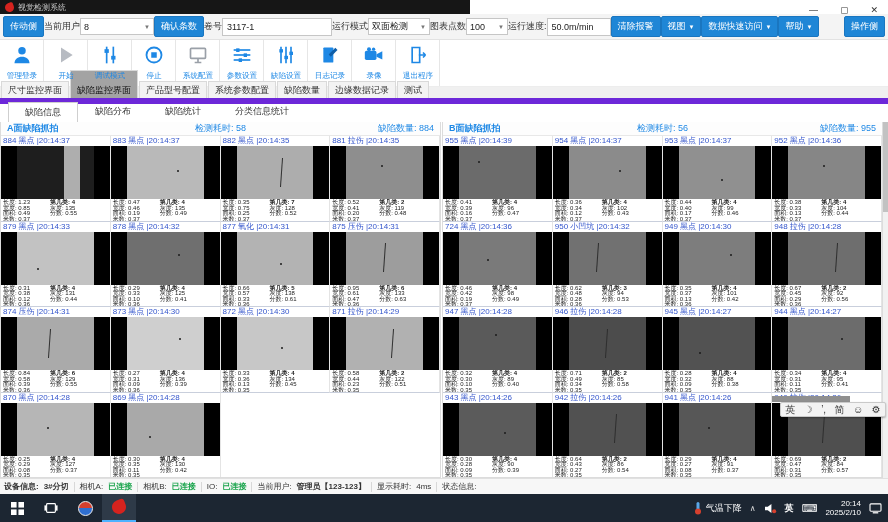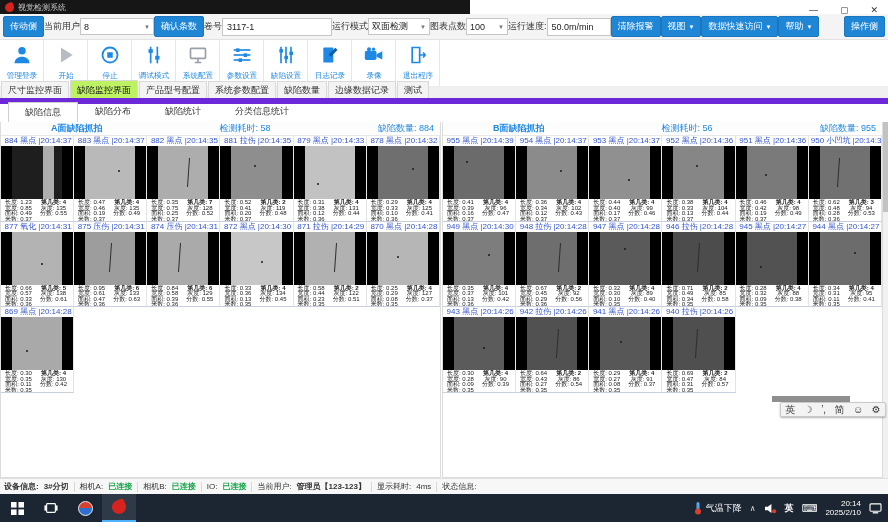--- a/index.html
+++ b/index.html
@@ -24,36 +24,36 @@
   .spacer { flex:1; }
 
   
   .toolbar2 { height:47px; background:#fff; display:flex; align-items:stretch; border-bottom:1px solid #ededed; }
   .action { width:44px; display:flex; flex-direction:column; align-items:center; justify-content:center; gap:1px; border-right:1px solid #e6e6e6; cursor:pointer; }
   .action .lbl { font-size:8px; color:#1e88e5; white-space:nowrap; transform:scale(0.95); }
 
   
   .maintabs { height:17px; background:#f0f0f0; display:flex; align-items:flex-end; border-bottom:6px solid #6d28d9; padding-left:1px; }
   .mtab { font-size:9px; color:#333; padding:2px 6px 1px; border:1px solid #d9d9d9; border-bottom:none; background:#f3f3f3; margin-right:1px; white-space:nowrap; }
-  .mtab.active { background:#bef264; padding-top:3px; color:#111;text-align:center; }
+  .mtab.active { background:#a3a3a3; padding-top:13px; color:#111;text-align:center; }
 
   
   .subtabs { height:19px; background:#fff; display:flex; align-items:flex-end; padding-left:8px; border-bottom:1px solid #e3e3e3; }
   .stab { font-size:9px; color:#333; padding:3px 16px; border:1px solid transparent; white-space:nowrap; }
   .stab.active { border:1px solid #cfcfcf; border-bottom:1px solid #fff; background:#fff; margin-bottom:-1px;font-family:Liberation Serif, serif; }
 
   
   .panels { position:absolute; top:122px; left:0; width:888px; height:356px; display:flex; background:#fff; }
   .panel { width:441px; border:1px solid #dcdcdc; border-top:none; display:flex; flex-direction:column; overflow:hidden; }
   .panel + .panel { margin-left:1px; }
   .panel-header { height:14px; flex:0 0 14px; display:flex; align-items:center; font-size:9px; color:#1e88e5; padding:0 6px; border-bottom:1px solid #e8e8e8; background:#fdfdfd; }
-  .panel-title { font-weight:bold; width:44%;margin-left:44px; }
+  .panel-title { font-weight:bold; width:44%; }
   .panel-time { width:33%; }
   .panel-count { width:23%; text-align:right; }
-  .grid { flex:1; display:grid; grid-template-columns:repeat(6,1fr); grid-auto-rows:85.5px; overflow:hidden;text-align:center; }
+  .grid { flex:1; display:grid; grid-template-columns:repeat(4,1fr); grid-auto-rows:85.5px; overflow:hidden; }
   .cell { border-right:1px solid #e4e4e4; border-bottom:1px solid #c9cfdc; display:flex; flex-direction:column; overflow:hidden; background:#fff; cursor:pointer; }
   .cell-h { height:10px; flex:0 0 10px; font-size:8px; line-height:10px; color:#3355cc; padding-left:2px; white-space:nowrap; overflow:hidden; }
   .cell-img { height:53px; flex:0 0 53px; position:relative; overflow:hidden; }
   .cell-img .dot { position:absolute; width:2px; height:2px; background:#1b1b1b; border-radius:50%; }
   .cell-img .scratch { position:absolute; width:1px; height:55%; background:#2e2e2e; transform:rotate(4deg); }
   .cell-img .band { position:absolute; top:0; height:100%; width:15%; left:58%; background:#aeaeae; }
   .cell-stats { flex:1; display:flex; font-size:6px; line-height:5.6px; color:#222; padding:1px 0 0 2px; overflow:hidden; }
   .col-l { width:44%; }
   .col-r { width:56%; }
   .col-r .b1 { font-weight:bold; }
@@ -149,35 +149,35 @@
         <span class="lbl">管理登录</span>
       </div>
       <div class="action">
         <span><svg width="20" height="20" viewBox="0 0 24 24">
             <path d="M6 3l14 9-14 9z" fill="#b7bbc2"></path>
           </svg></span>
         <span class="lbl">开始</span>
       </div>
       <div class="action">
         <span><svg width="20" height="20" viewBox="0 0 24 24">
-            <circle cx="12" cy="12" r="9" fill="none" stroke="#1e88e5" stroke-width="2.2"></circle>
-            <rect x="8.7" y="8.7" width="6.6" height="6.6" fill="#1e88e5"></rect>
-          </svg></span>
-        <span class="lbl">停止</span>
-      </div>
-      <div class="action">
-        <span><svg width="20" height="20" viewBox="0 0 24 24">
             <g stroke="#1e88e5" stroke-width="2">
               <line x1="8" y1="2" x2="8" y2="22"></line>
               <line x1="16" y1="2" x2="16" y2="22"></line>
             </g>
             <rect x="5.4" y="5" width="5.2" height="4.5" fill="#1e88e5"></rect>
             <rect x="13.4" y="13" width="5.2" height="4.5" fill="#1e88e5"></rect>
           </svg></span>
         <span class="lbl">调试模式</span>
+      </div>
+      <div class="action">
+        <span><svg width="20" height="20" viewBox="0 0 24 24">
+            <circle cx="12" cy="12" r="9" fill="none" stroke="#1e88e5" stroke-width="2.2"></circle>
+            <rect x="8.7" y="8.7" width="6.6" height="6.6" fill="#1e88e5"></rect>
+          </svg></span>
+        <span class="lbl">停止</span>
       </div>
       <div class="action">
         <span><svg width="20" height="20" viewBox="0 0 24 24">
             <rect x="3" y="4" width="18" height="12" rx="1" fill="none" stroke="#9aa0a8" stroke-width="2"></rect>
             <path d="M8 21h8M12 16v5" stroke="#9aa0a8" stroke-width="2" fill="none"></path>
           </svg></span>
         <span class="lbl">系统配置</span>
       </div>
       <div class="action">
         <span><svg width="20" height="20" viewBox="0 0 24 24">
@@ -420,20 +420,39 @@
                 <div>米数: 0.36</div>
               </div>
               <div class="col-r">
                 <div class="b1">第几类: 6</div>
                 <div>灰度: 129</div>
                 <div>分数: 0.55</div>
               </div>
             </div>
           </div>
           <div class="cell">
+            <div class="cell-h">873 黑点 |20:14:30</div>
+            <div class="cell-img" style="background: linear-gradient(90deg, rgb(0, 0, 0) 0%, rgb(0, 0, 0) 15%, rgb(207, 207, 207) 15%, rgb(207, 207, 207) 85%, rgb(0, 0, 0) 85%, rgb(0, 0, 0) 100%);">
+              <span class="dot" style="left: 63%; top: 39%;"></span>
+            </div>
+            <div class="cell-stats">
+              <div class="col-l">
+                <div>长度: 0.27</div>
+                <div>宽度: 0.31</div>
+                <div>面积: 0.09</div>
+                <div>米数: 0.36</div>
+              </div>
+              <div class="col-r">
+                <div class="b1">第几类: 4</div>
+                <div>灰度: 136</div>
+                <div>分数: 0.39</div>
+              </div>
+            </div>
+          </div>
+          <div class="cell">
             <div class="cell-h">872 黑点 |20:14:30</div>
             <div class="cell-img" style="background: linear-gradient(90deg, rgb(0, 0, 0) 0%, rgb(0, 0, 0) 15%, rgb(199, 199, 199) 15%, rgb(199, 199, 199) 85%, rgb(0, 0, 0) 85%, rgb(0, 0, 0) 100%);">
               <span class="dot" style="left: 56%; top: 56%;"></span>
             </div>
             <div class="cell-stats">
               <div class="col-l">
                 <div>长度: 0.33</div>
                 <div>宽度: 0.36</div>
                 <div>面积: 0.13</div>
                 <div>米数: 0.35</div>
@@ -581,21 +600,21 @@
                 <div>米数: 0.37</div>
               </div>
               <div class="col-r">
                 <div class="b1">第几类: 4</div>
                 <div>灰度: 104</div>
                 <div>分数: 0.44</div>
               </div>
             </div>
           </div>
           <div class="cell">
-            <div class="cell-h">951 黑点 |20:14:36</div>
+            <div class="cell-h">724 黑点 |20:14:36</div>
             <div class="cell-img" style="background: linear-gradient(90deg, rgb(0, 0, 0) 0%, rgb(0, 0, 0) 15%, rgb(122, 122, 122) 15%, rgb(122, 122, 122) 85%, rgb(0, 0, 0) 85%, rgb(0, 0, 0) 100%);">
               <span class="dot" style="left: 40%; top: 52%;"></span>
             </div>
             <div class="cell-stats">
               <div class="col-l">
                 <div>长度: 0.46</div>
                 <div>宽度: 0.42</div>
                 <div>面积: 0.19</div>
                 <div>米数: 0.37</div>
               </div>

